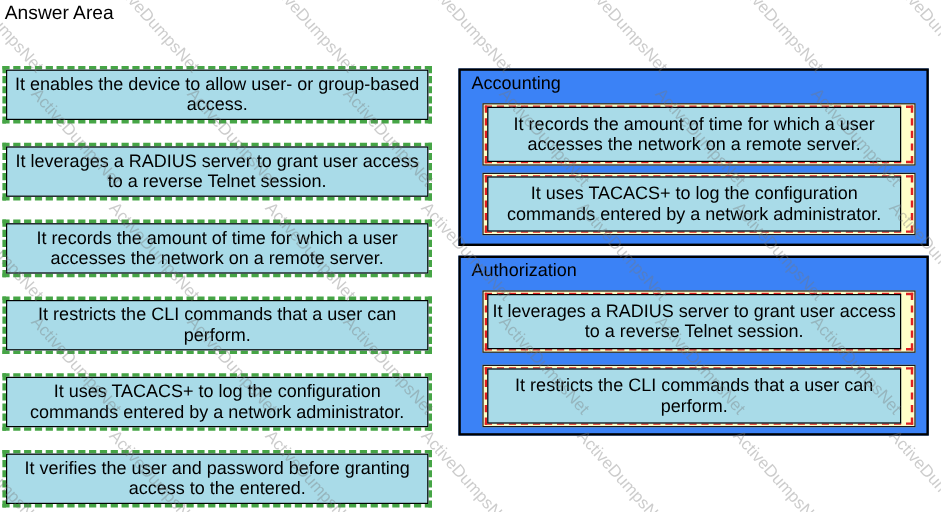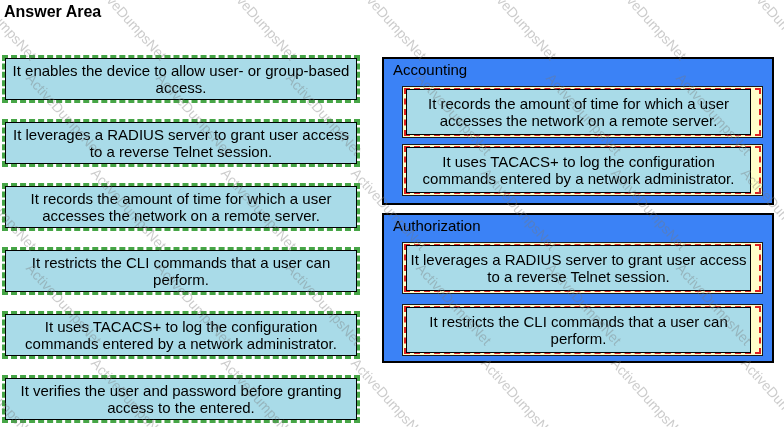--- a/index.html
+++ b/index.html
@@ -7,21 +7,21 @@
     width:784px; height:427px;
     position:relative;
     background:#ffffff;
     overflow:hidden;
     font-family:"Liberation Sans", sans-serif;
     color:#000;
   }
 
   .page-title {
     position:absolute; left:4px; top:3px;
-    font-size:16px; font-weight:bold;
+    font-size:16px; font-weight:normal;
   }
 
   
   .drag-item {
     position:absolute; left:2px;
     width:358px; height:48px;
     box-sizing:border-box;
     border:3px dashed #46a546;
     background:#fff;
   }

